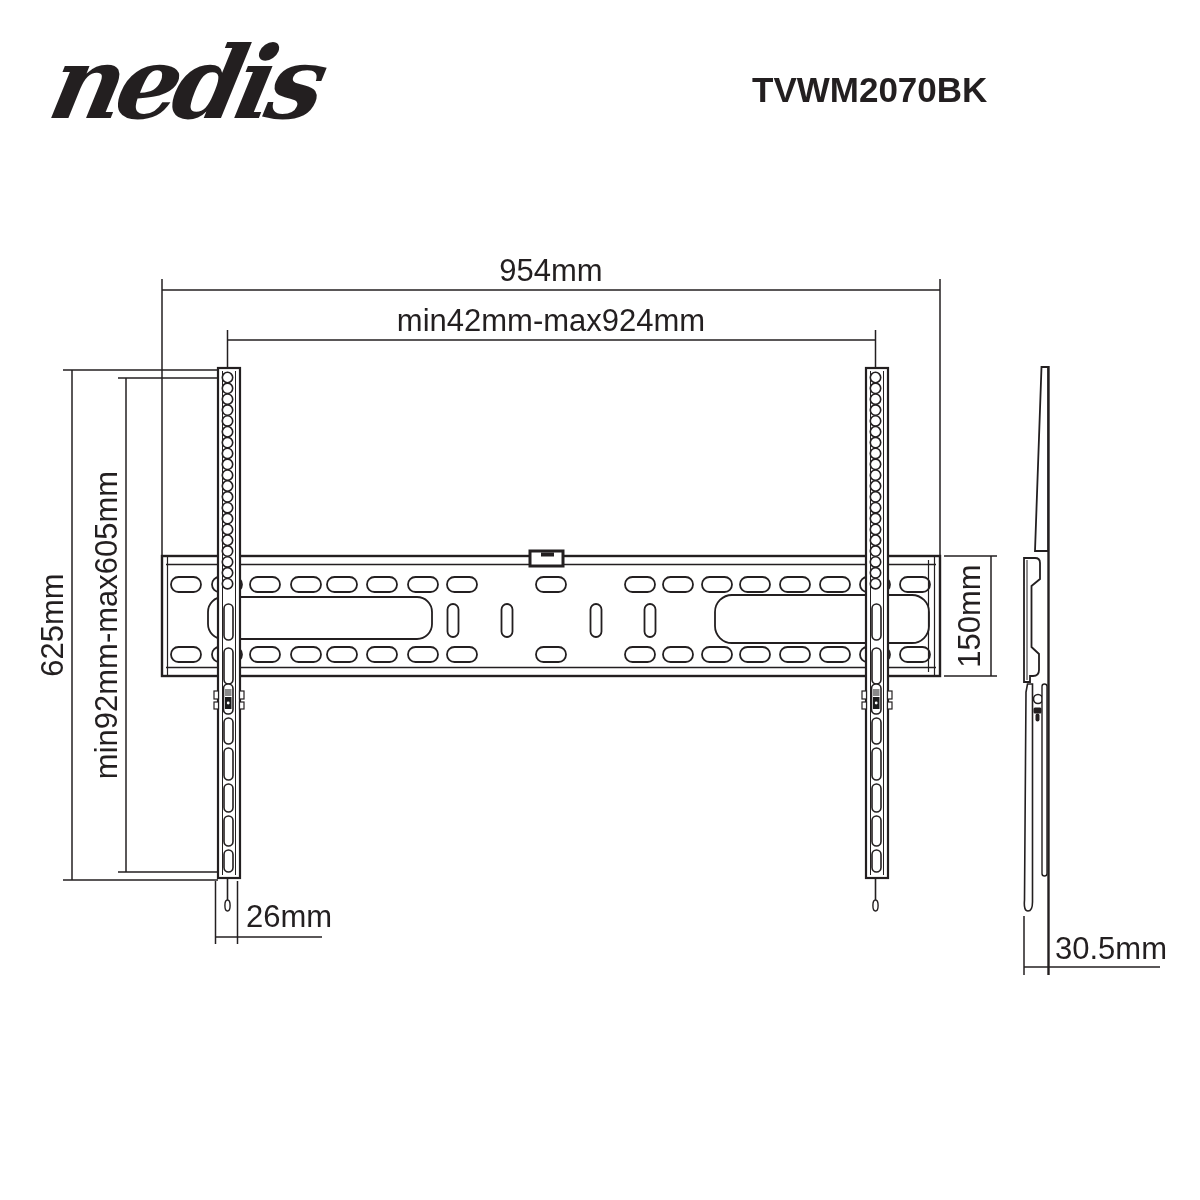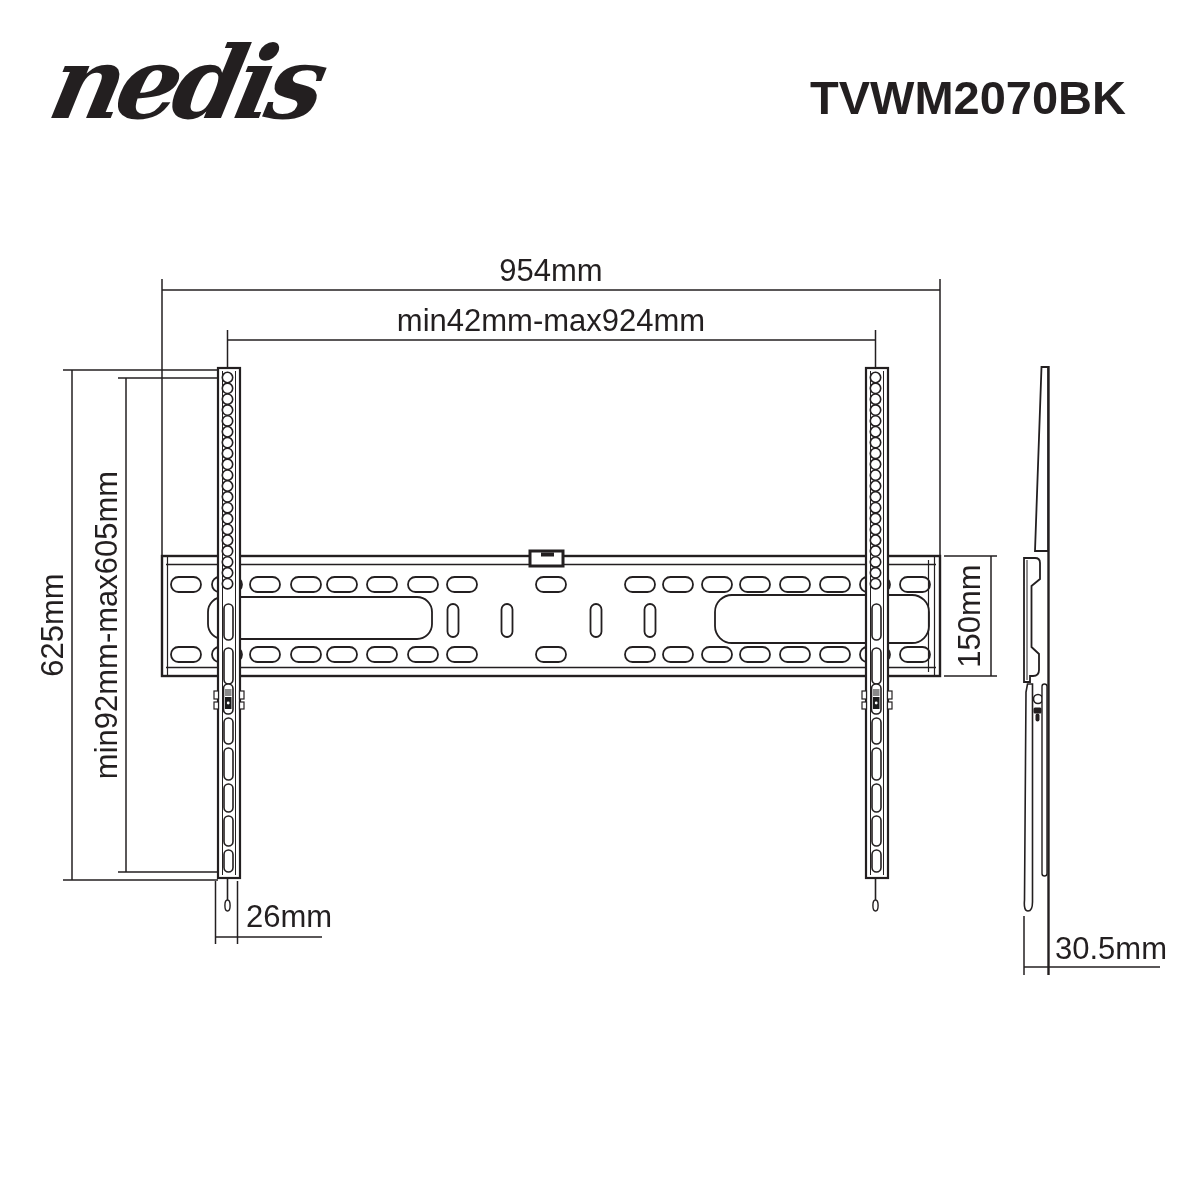--- a/index.html
+++ b/index.html
@@ -3,22 +3,22 @@
 <meta charset="utf-8">
 <style>
   :root{ --line:#231f20; --bg:#ffffff; }
   html,body{ margin:0; padding:0; background:var(--bg); }
   #page{ position:relative; width:1200px; height:1200px; background:var(--bg); overflow:hidden;
          font-family:"Liberation Sans", sans-serif; color:var(--line); }
   .logo{ position:absolute; left:52px; top:28px; width:360px; height:120px;
          font-family:"DejaVu Serif", serif; font-style:italic; font-weight:bold;
          font-size:100px; line-height:110px; letter-spacing:-7px;
          transform:skewX(-12deg); color:var(--line); }
-  .product-code{ position:absolute; right:32px; top:70px; width:400px; text-align:center;
-         font-family:"Liberation Sans", sans-serif; font-weight:bold; font-size:47px;
+  .product-code{ position:absolute; right:48px; top:70px; width:400px; text-align:left;
+         font-family:"Liberation Sans", sans-serif; font-weight:bold; font-size:35px;
          letter-spacing:0px; color:var(--line); }
   svg{ position:absolute; left:0; top:0; }
   svg text{ font-family:"Liberation Sans", sans-serif; fill:var(--line); }
   .dim-text{ font-size:31px; }
   .shape{ stroke:var(--line); fill:#ffffff; }
   .ln{ stroke:var(--line); fill:none; }
 </style>
 </head>
 <body>
 

